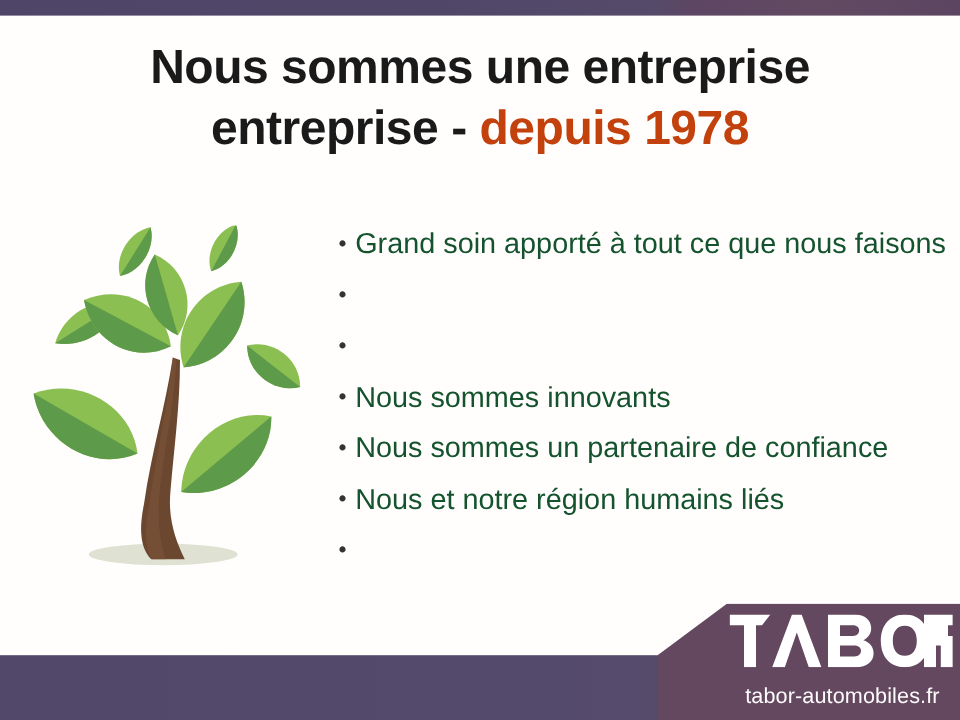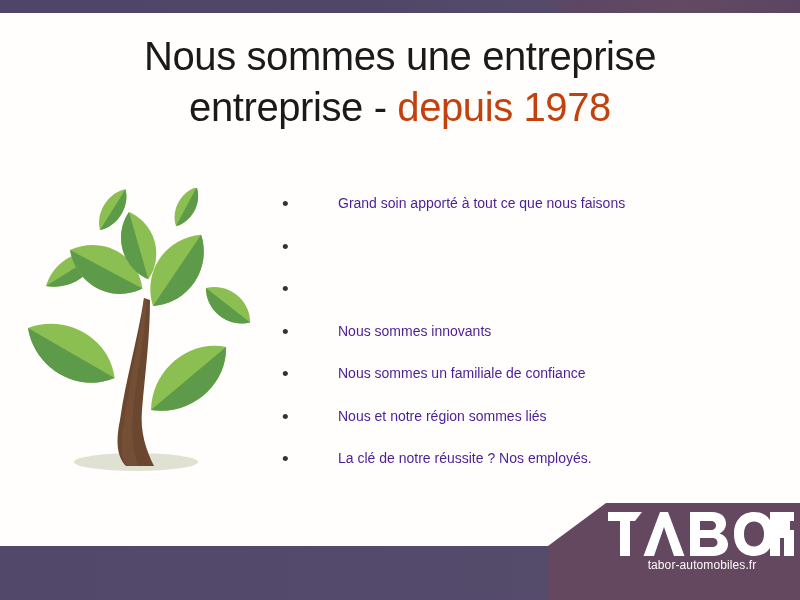--- a/index.html
+++ b/index.html
@@ -43,21 +43,21 @@
   .title-block {
     position: absolute;
     left: 0;
     top: 34px;
     width: 800px;
     text-align: center;
     line-height: 1.12;
   }
   .title-line {
     font-size: 40px;
-    font-weight: normal;
+    font-weight: bold;
     color: #1a1a1a;
     letter-spacing: -0.4px;
     white-space: nowrap;
   }
   .title-line + .title-line { margin-top: 6px; }
   .title-accent {
     color: #c2410c;
   }
 
   
@@ -83,25 +83,24 @@
     margin-bottom: 15.5px;
   }
   .bullet-dot {
     width: 14px;
     flex: 0 0 14px;
     color: #333;
     font-size: 19px;
     line-height: 27px;
   }
   .bullet-text {
-    font-size: 14px;
-    color: #4c1d95;
+    font-size: 24px;
+    color: #14532d;
     line-height: 27px;
     white-space: nowrap;
-    margin-left: 42px;
   }
 
   
   .footer-left {
     position: absolute;
     left: 0;
     top: 546px;
     width: 800px;
     height: 54px;
     background: linear-gradient(90deg, #524869 0%, #544a6b 55%, #574b69 100%);
@@ -117,22 +116,22 @@
   }
   .logo-wrap {
     position: absolute;
     left: 608px;
     top: 512px;
     width: 188px;
     text-align: center;
   }
   .logo-mark svg { display: block; width: 186px; height: 44px; }
   .logo-url {
-    margin-top: 2px;
-    font-size: 12px;
+    margin-top: 14px;
+    font-size: 18px;
     color: #fdfbfb;
     letter-spacing: 0.1px;
     text-align: center;
   }
 </style>
 </head>
 <body>
 
 <div id="slide">
 
@@ -215,29 +214,28 @@
     </div>
     <div class="bullet-row">
       <span class="bullet-dot">•</span>
     </div>
     <div class="bullet-row">
       <span class="bullet-dot">•</span>
       <span class="bullet-text">Nous sommes innovants</span>
     </div>
     <div class="bullet-row">
       <span class="bullet-dot">•</span>
-      <span class="bullet-text">Nous sommes un familiale de confiance</span>
-    </div>
-    <div class="bullet-row">
-      <span class="bullet-dot">•</span>
-      <span class="bullet-text">Nous et notre région sommes liés</span>
-    </div>
-    <div class="bullet-row">
-      <span class="bullet-dot">•</span>
-      <span class="bullet-text">La clé de notre réussite ? Nos employés.</span>
+      <span class="bullet-text">Nous sommes un partenaire de confiance</span>
+    </div>
+    <div class="bullet-row">
+      <span class="bullet-dot">•</span>
+      <span class="bullet-text">Nous et notre région humains liés</span>
+    </div>
+    <div class="bullet-row">
+      <span class="bullet-dot">•</span>
     </div>
   </div>
 
   <div class="footer-left"></div>
   <div class="footer-right"></div>
 
   <div class="logo-wrap">
     <div class="logo-mark">
       <svg viewBox="0 0 186 44" xmlns="http://www.w3.org/2000/svg">
         <g fill="#ffffff">

